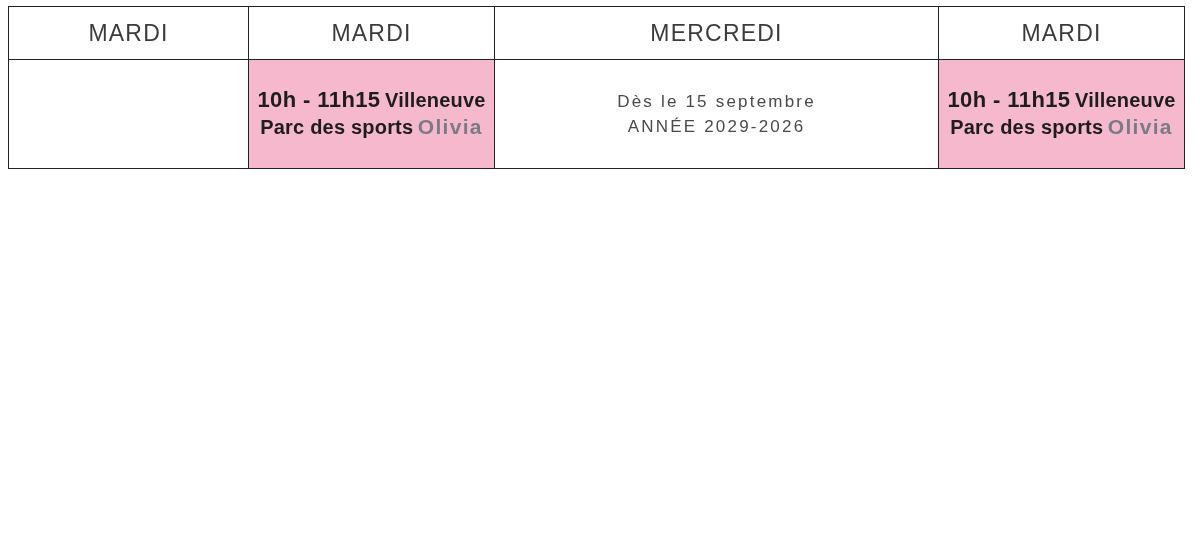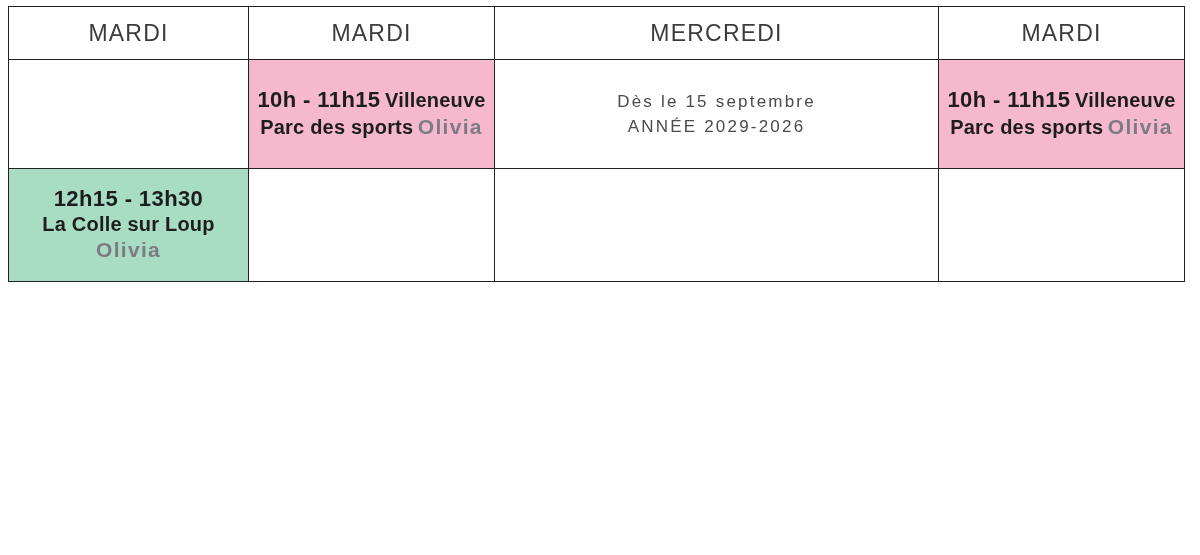--- a/index.html
+++ b/index.html
@@ -139,32 +139,20 @@
       <td class="bg-pink">
         <span class="slot">
           <span class="time">10h - 11h15</span>
           <span class="place">Villeneuve</span>
           <span class="place">Parc des sports</span>
           <span class="coach">Olivia</span>
         </span>
       </td>
     </tr>
 
-    <tr class="r-mid">
-      <td class="bg-green">
-        <span class="slot">
-          <span class="time">12h15 - 13h30</span>
-          <span class="place">La Colle sur Loup</span>
-          <span class="coach">Olivia</span>
-        </span>
-      </td>
-      <td></td>
-      <td colspan="2"></td>
-      <td></td>
-    </tr>
   </tbody>
     </table>
 
   <table class="grid" style="top:315px;">
     <colgroup>
       <col class="c-lundi">
         <col class="c-mardi">
         <col class="c-mercredi">
         <col class="c-mercredi2">
         <col class="c-jeudi">

